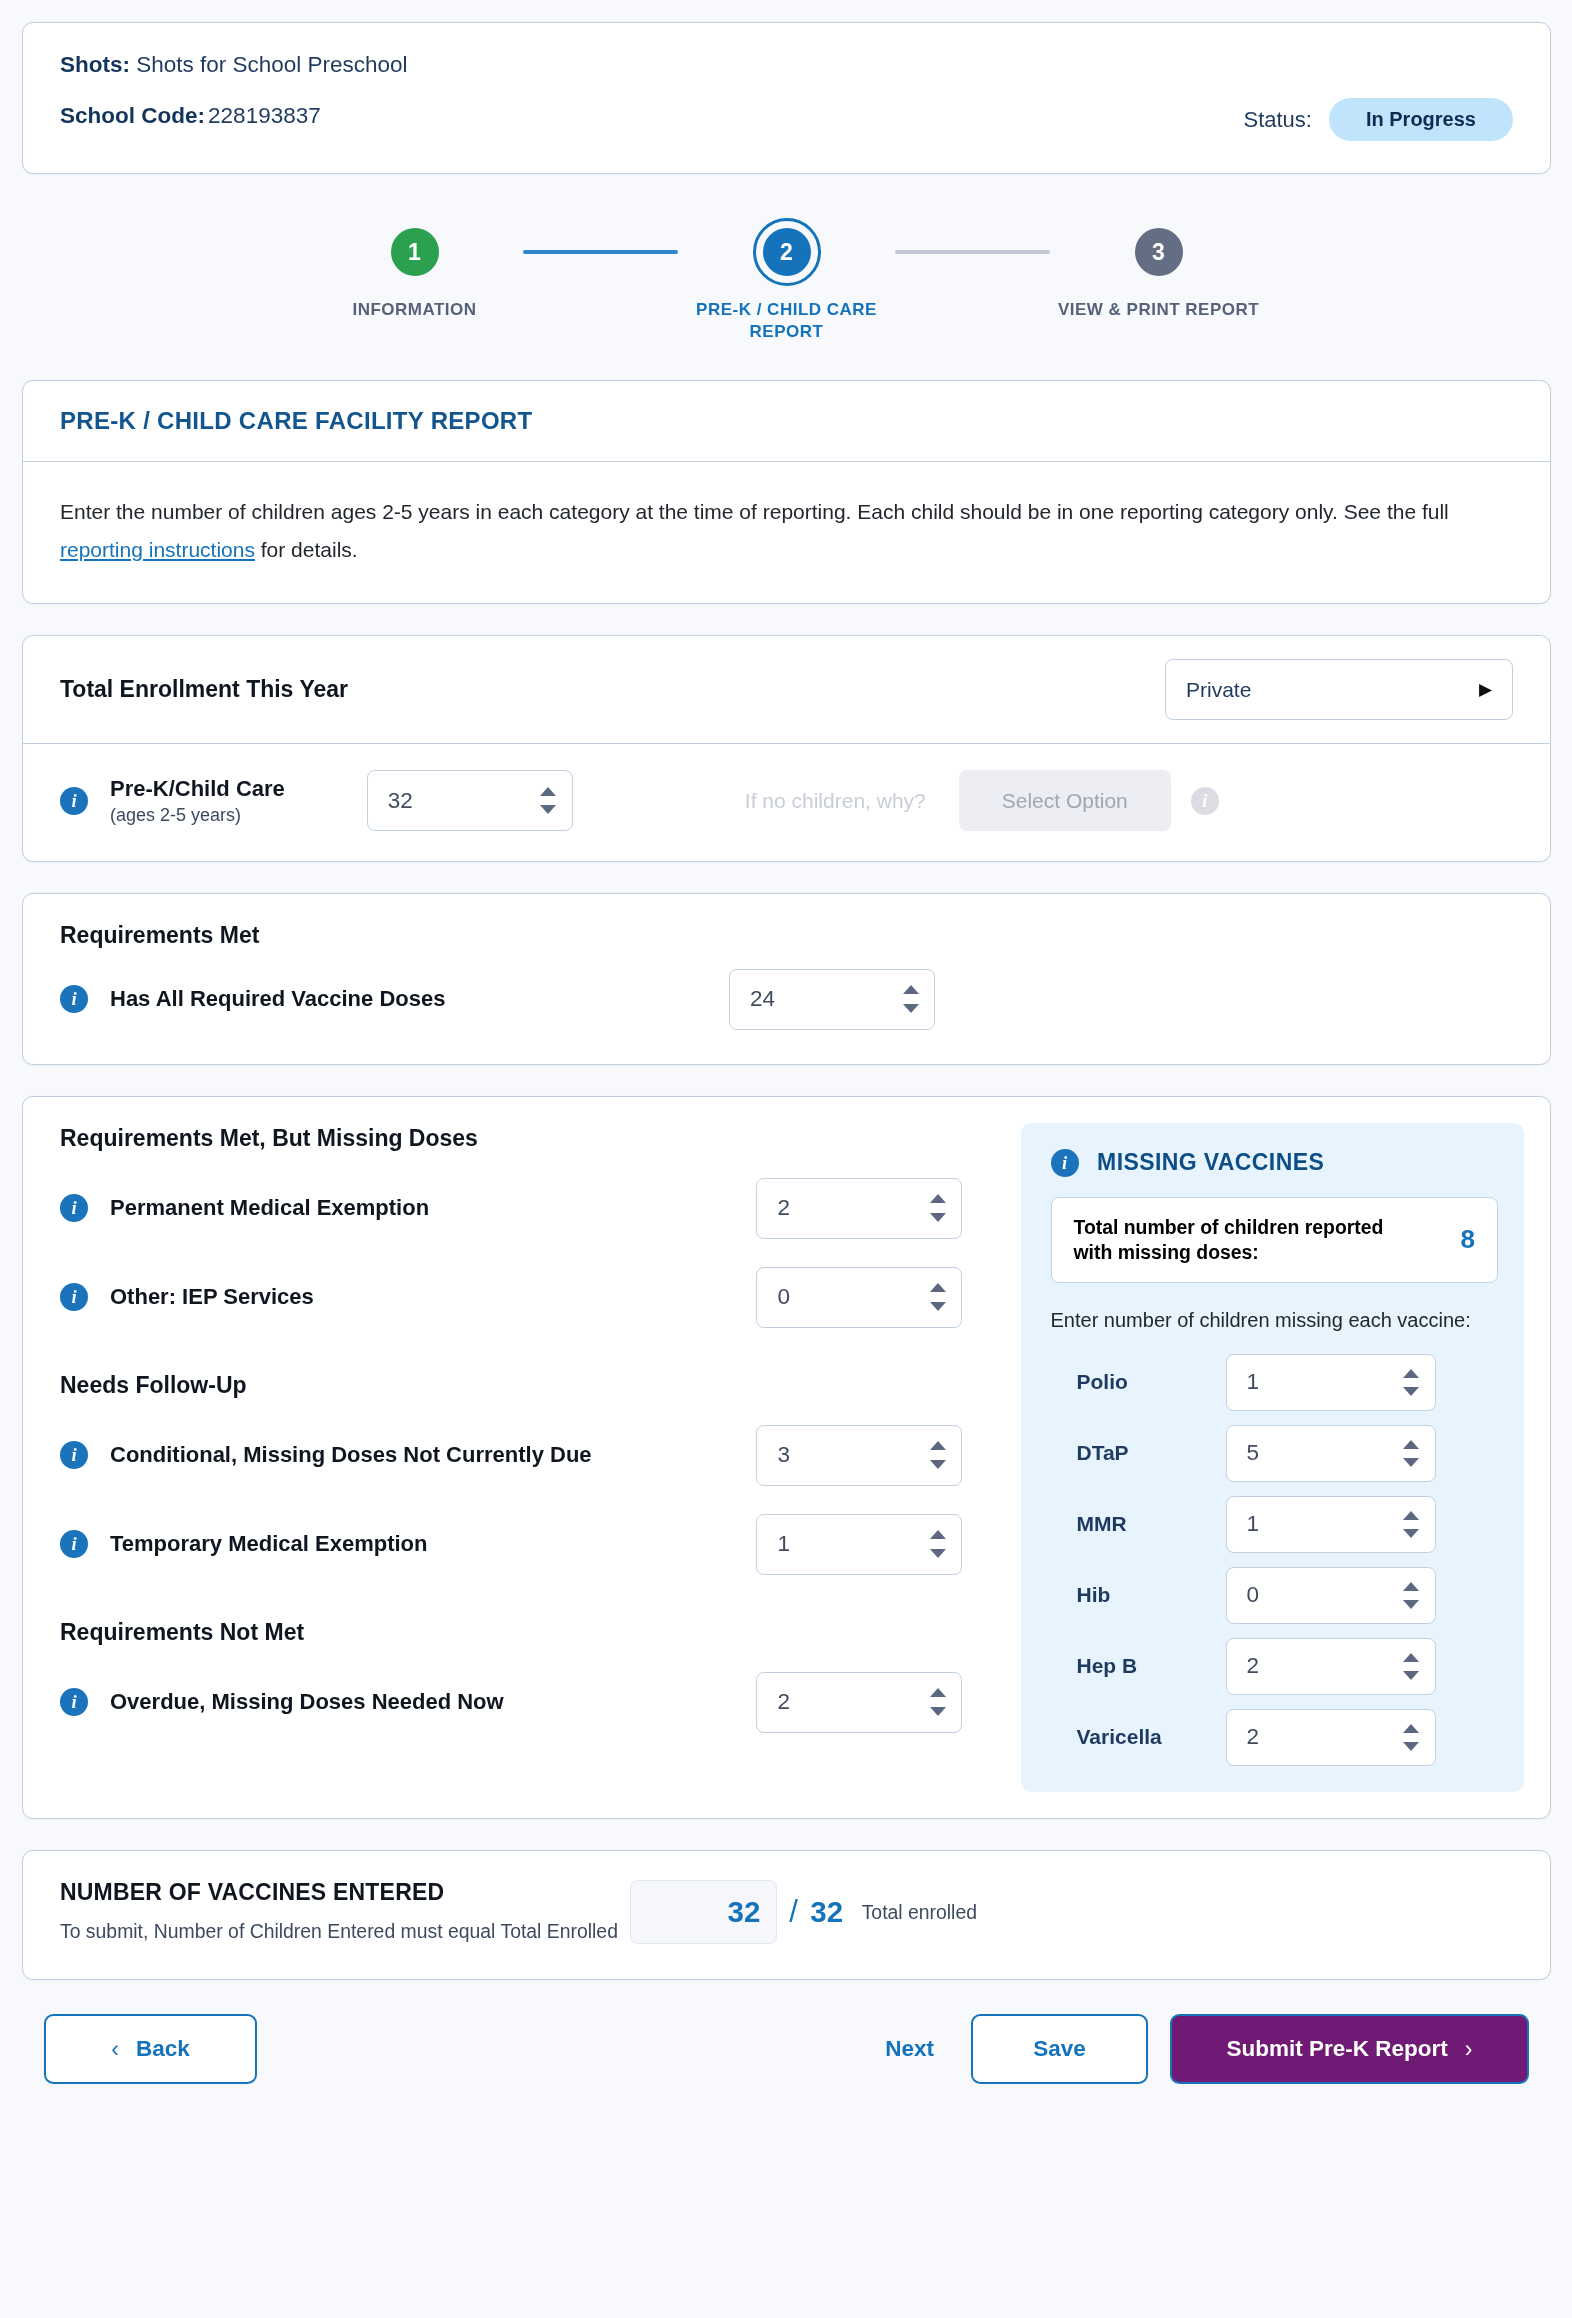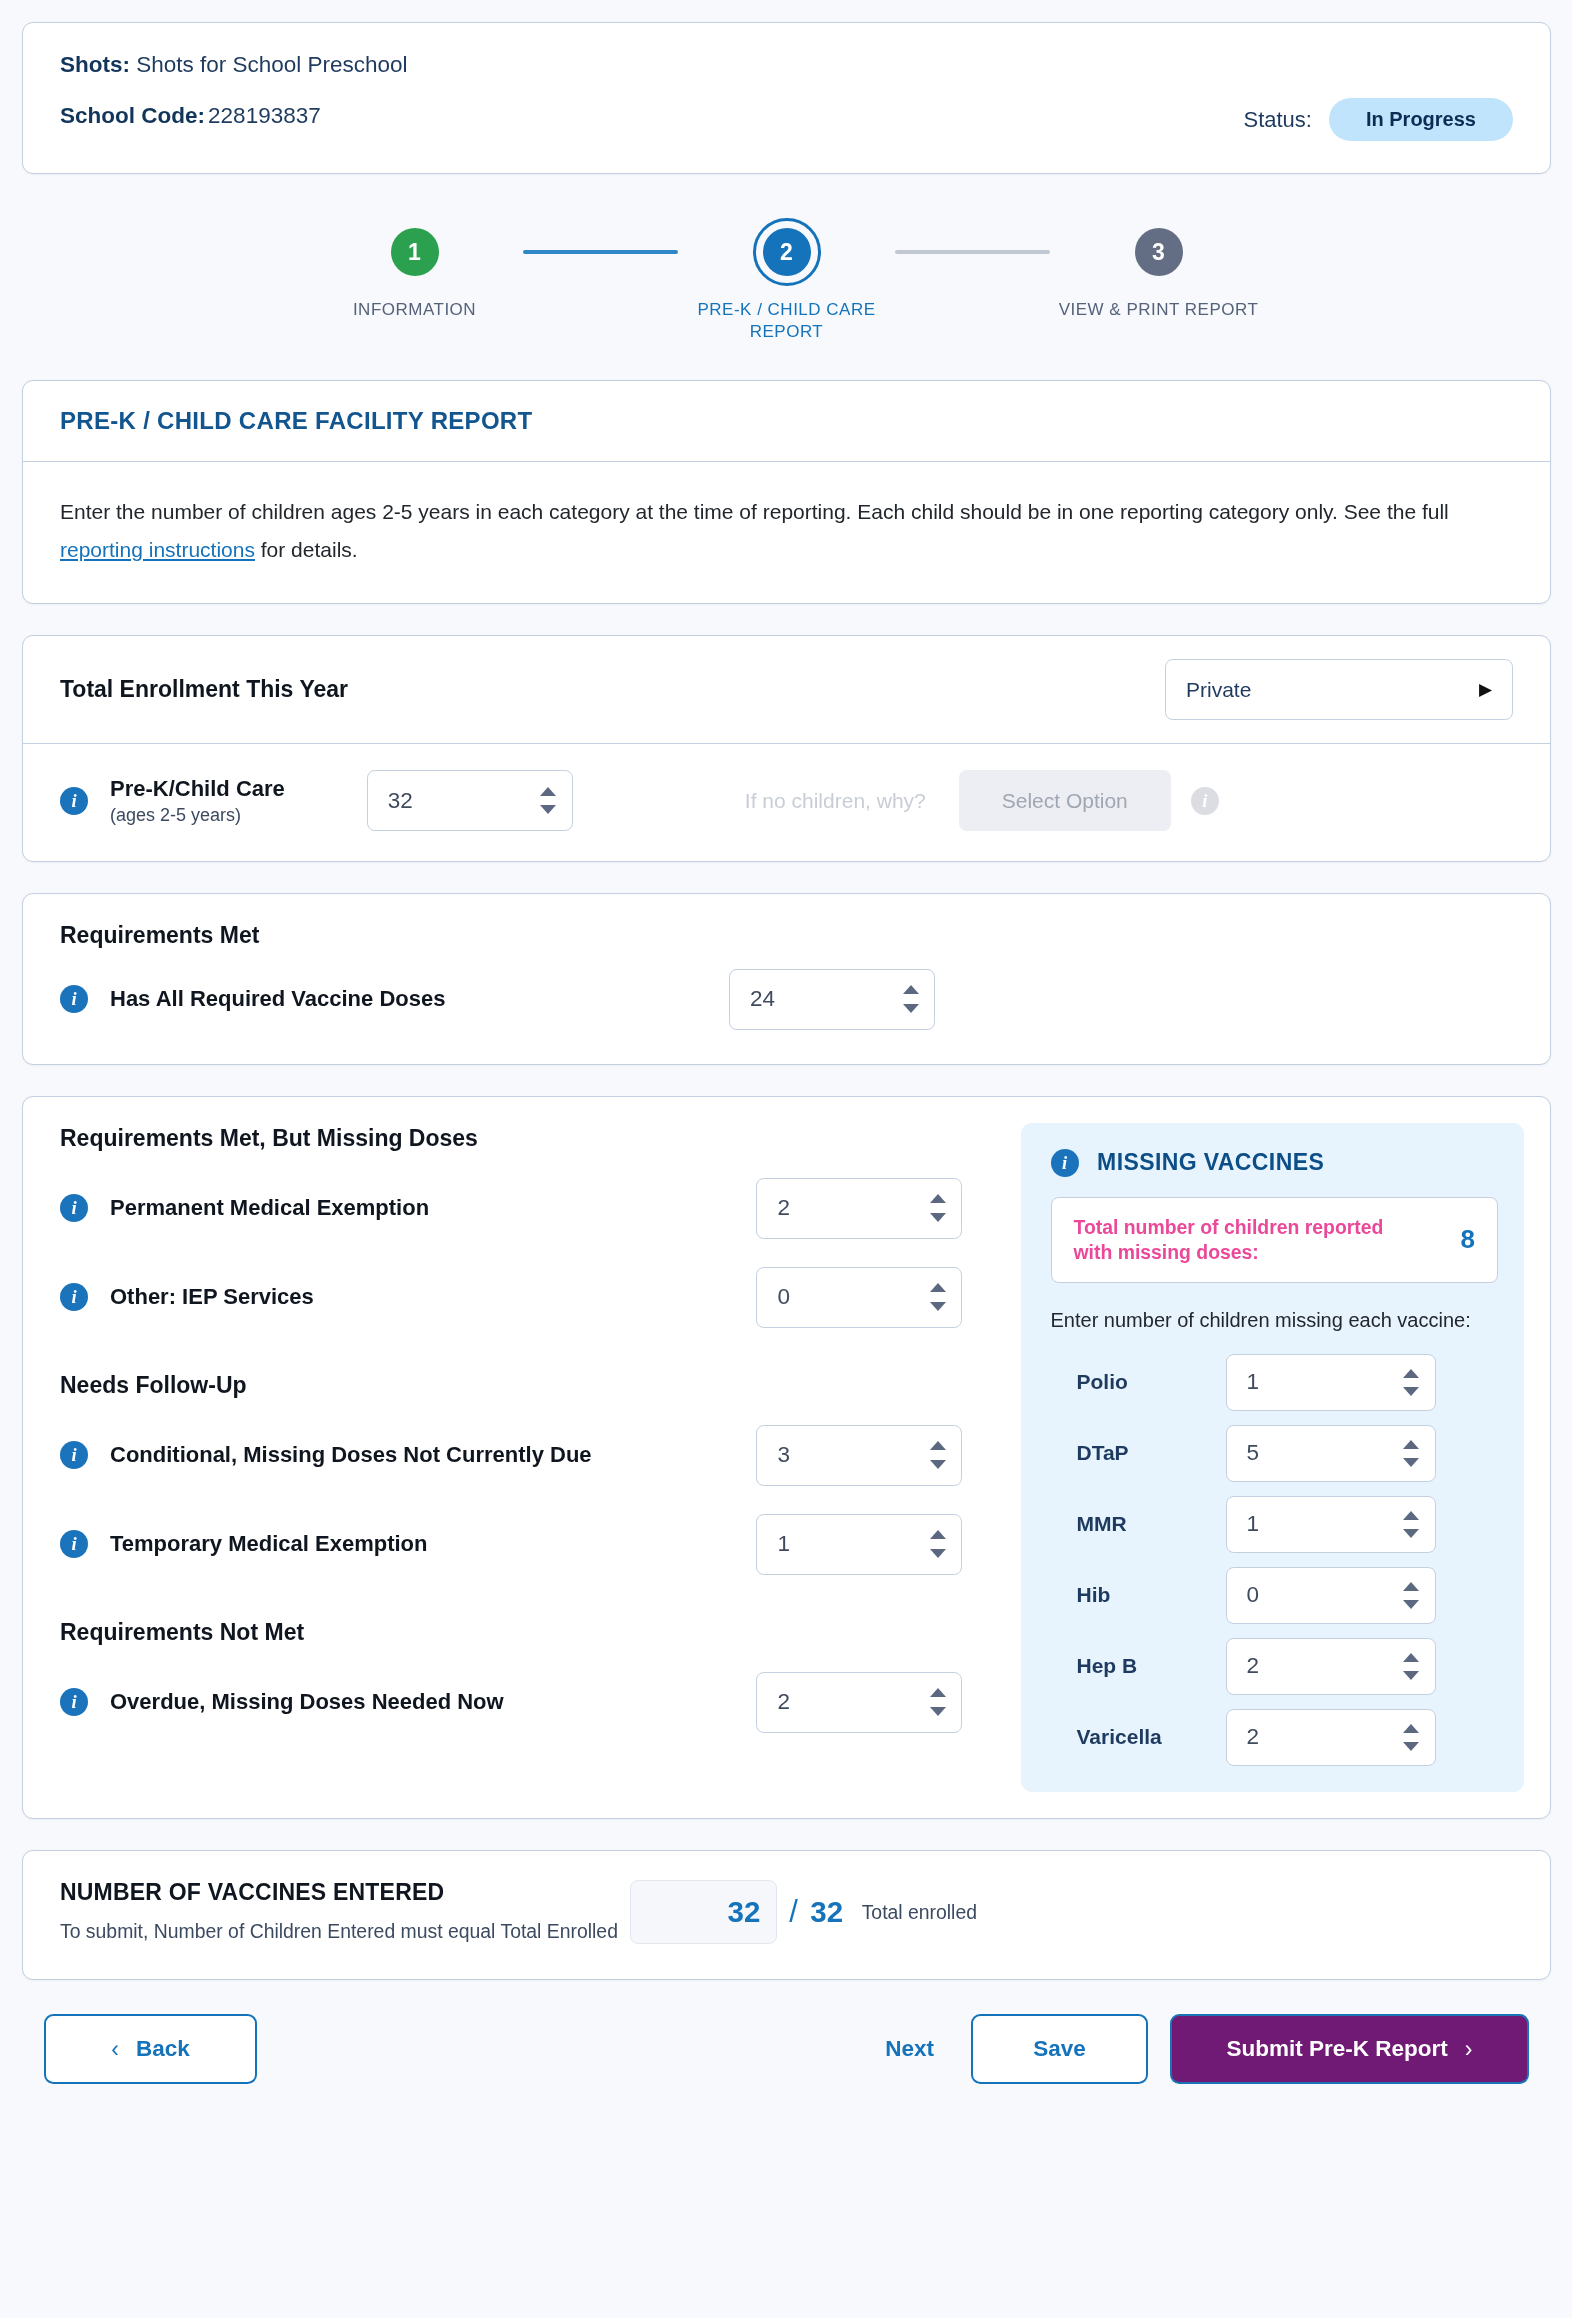--- a/index.html
+++ b/index.html
@@ -55,21 +55,21 @@
   .circle.future { background: #636e85; }
   .ring {
     width: 68px; height: 68px; border-radius: 50%;
     border: 3.1px solid #1473ba; display: flex; align-items: center; justify-content: center;
   }
   .connector { height: 70px; display: flex; align-items: center; }
   .connector .bar { width: 155px; height: 4.7px; border-radius: 2.3px; }
   .bar.filled { background: #2f86c8; }
   .bar.empty { background: #c2c8d2; }
   .step-label {
-    margin-top: 12.4px; font-size: 17px; font-weight: 400;
+    margin-top: 12.4px; font-size: 17px; font-weight: 700;
     letter-spacing: 0.5px; text-align: center; line-height: 1.3;
   }
   .step-label.inactive { color: #56627a; }
   .step-label.active { color: #1473ba; }
 
   
   .titlecard-head {
     padding: 26px 37px; border-bottom: 1.6px solid #c3d0e0;
   }
   .titlecard-head h2 {
@@ -142,21 +142,21 @@
     width: 503px; background: #e7f3fd; border-radius: 11px;
     padding: 26px 26px 26px 29.5px;
   }
   .mv-title-row { display: flex; align-items: center; gap: 18.6px; margin-bottom: 20px; }
   .mv-title { font-size: 23px; font-weight: 700; color: #0d4e86; letter-spacing: 0.4px; }
   .mv-total-box {
     background: #fff; border: 1.6px solid #c3d0e0; border-radius: 7.8px;
     padding: 17px 22px; display: flex; align-items: center; justify-content: space-between;
     margin-bottom: 23px;
   }
-  .mv-total-text { font-size: 19.4px; font-weight: 700; color: #ec4899; line-height: 1.3; max-width: 334px; }
+  .mv-total-text { font-size: 19.4px; font-weight: 700; color: #000000; line-height: 1.3; max-width: 334px; }
   .mv-total-val { font-size: 26px; font-weight: 700; color: #1473ba; }
   .mv-hint { font-size: 20px; color: #22272e; line-height: 1.4; margin-bottom: 20px; }
   .mv-row { display: flex; align-items: center; margin-bottom: 14px; }
   .mv-row:last-child { margin-bottom: 0; }
   .mv-name { font-size: 21px; font-weight: 700; color: #1e3a5f; width: 175px; padding-left: 26px; }
   .mv-row .num { width: 210px; height: 57px; }
 
   .left-rows .line-row { margin-bottom: 28px; }
   .left-rows .line-row:last-child { margin-bottom: 0; }
   .combo-left .num { margin-left: auto; margin-right: 40px; }

